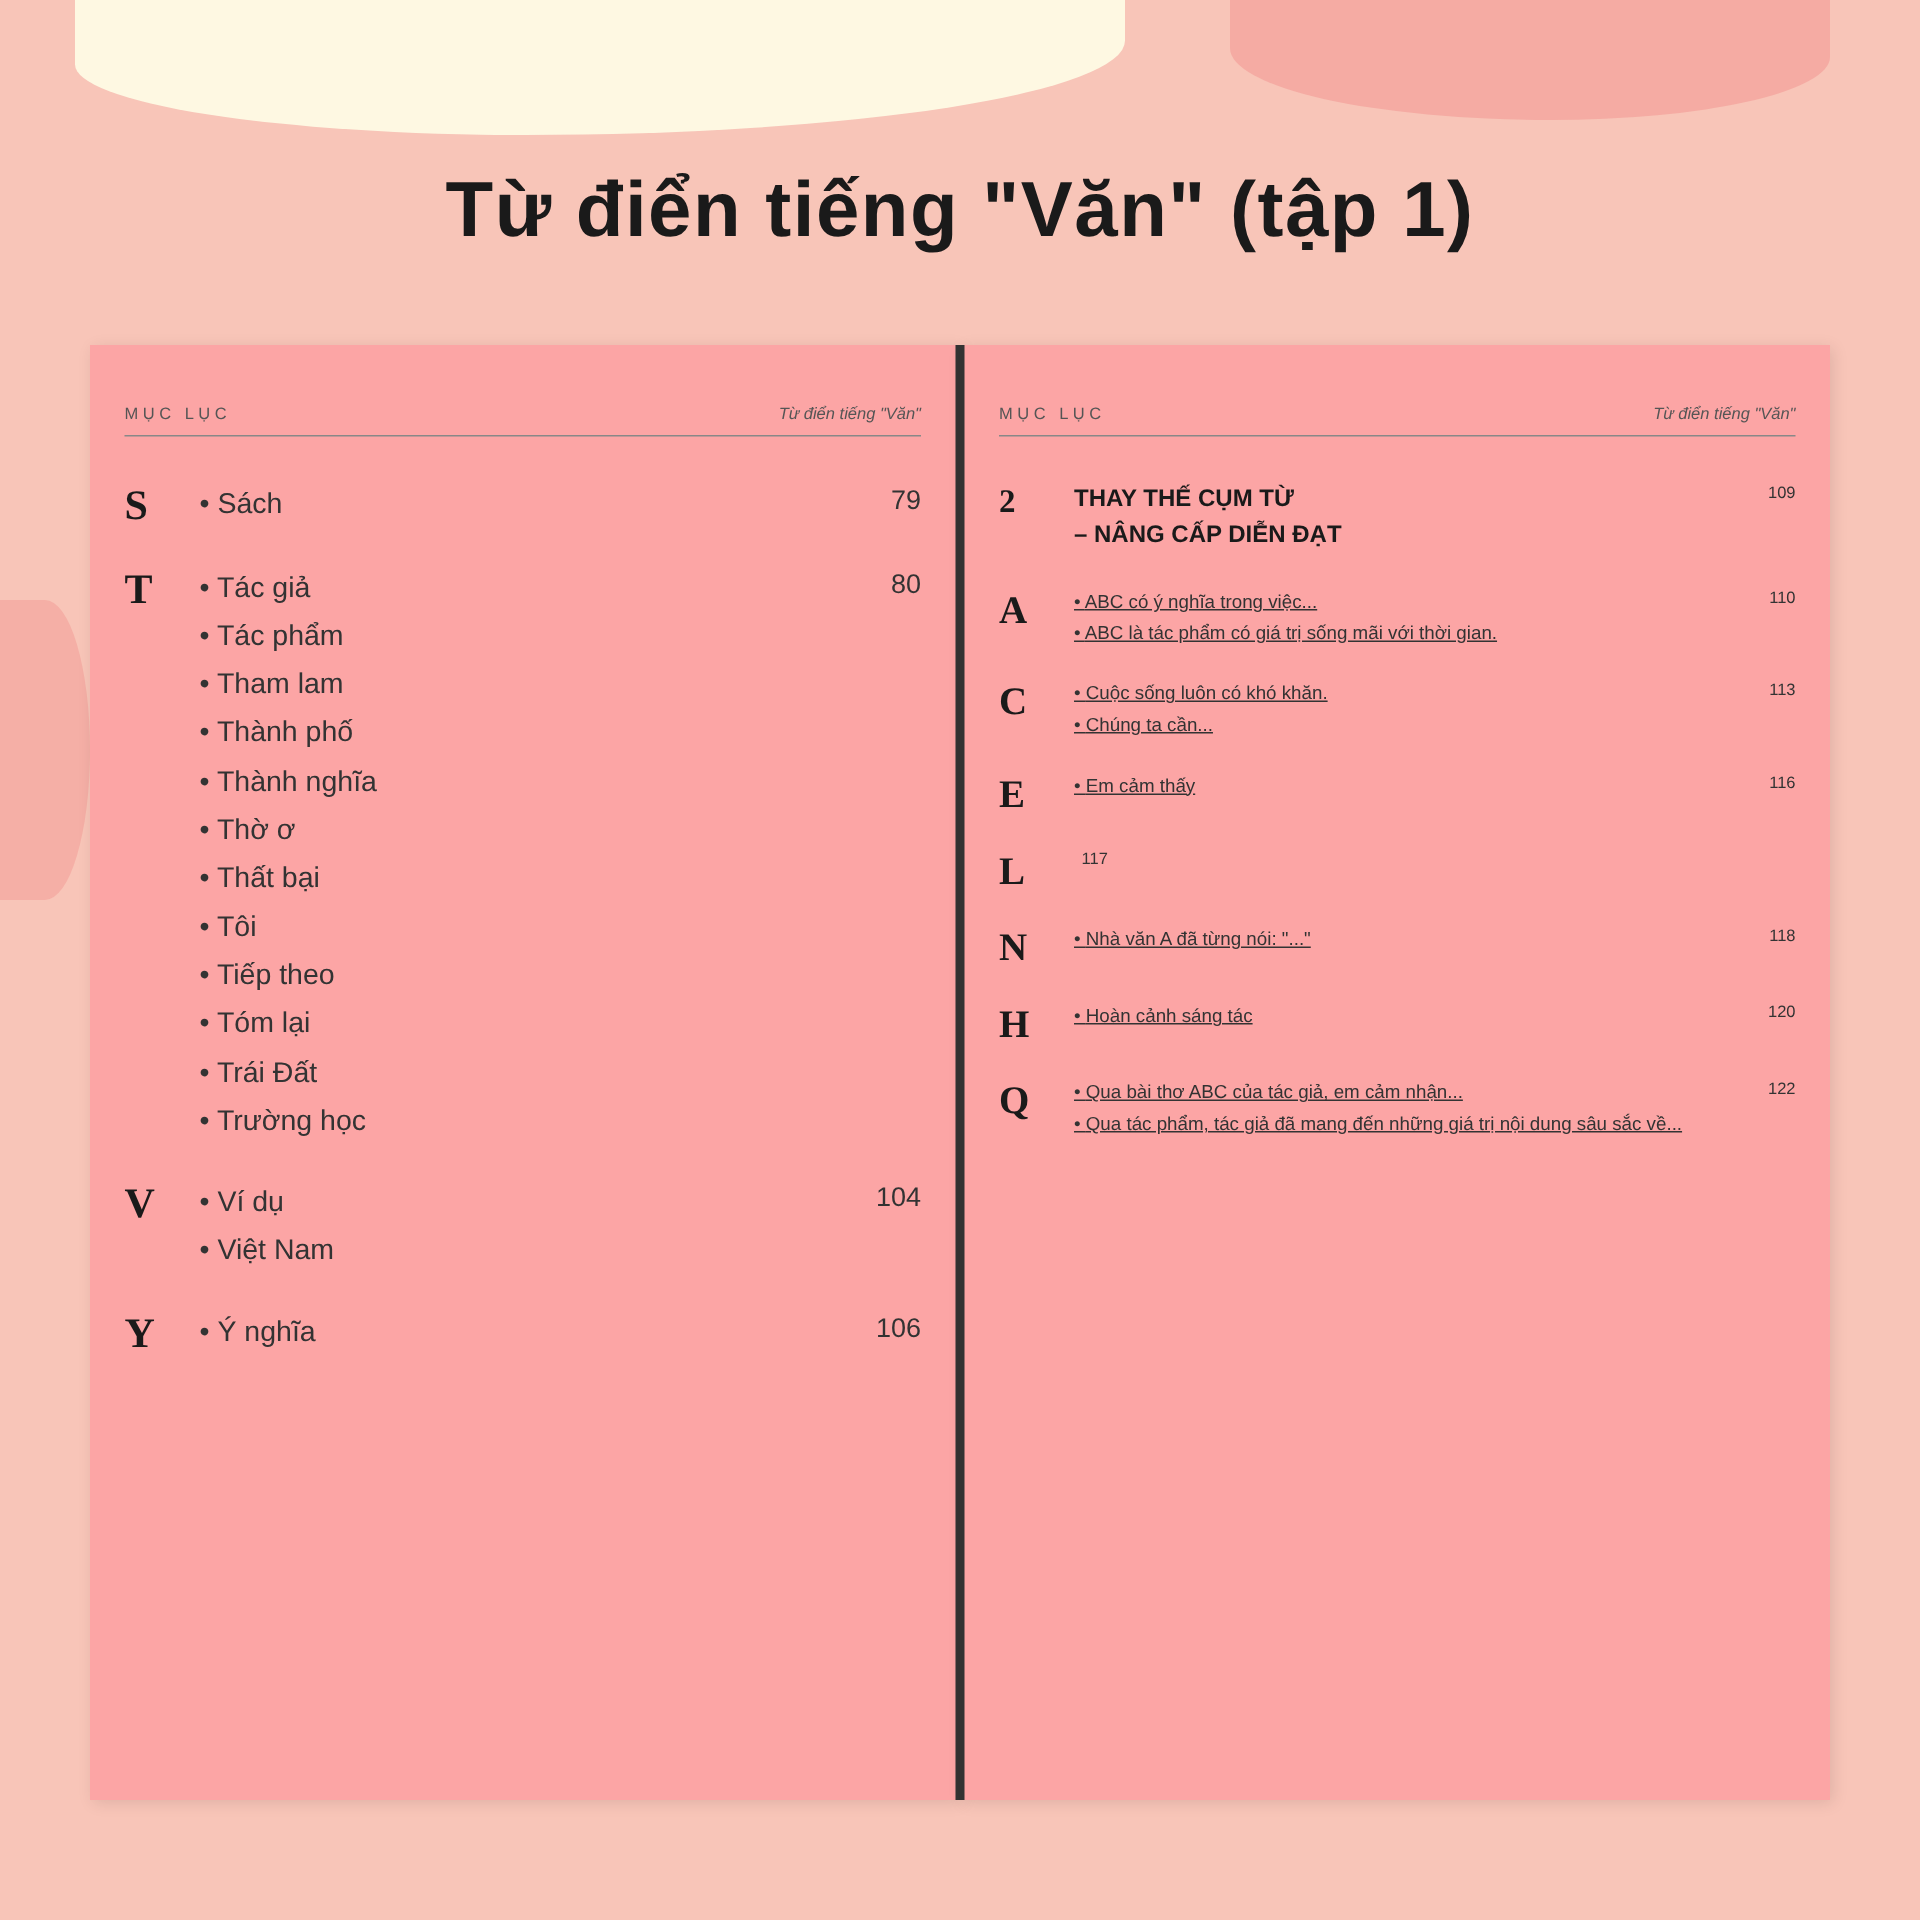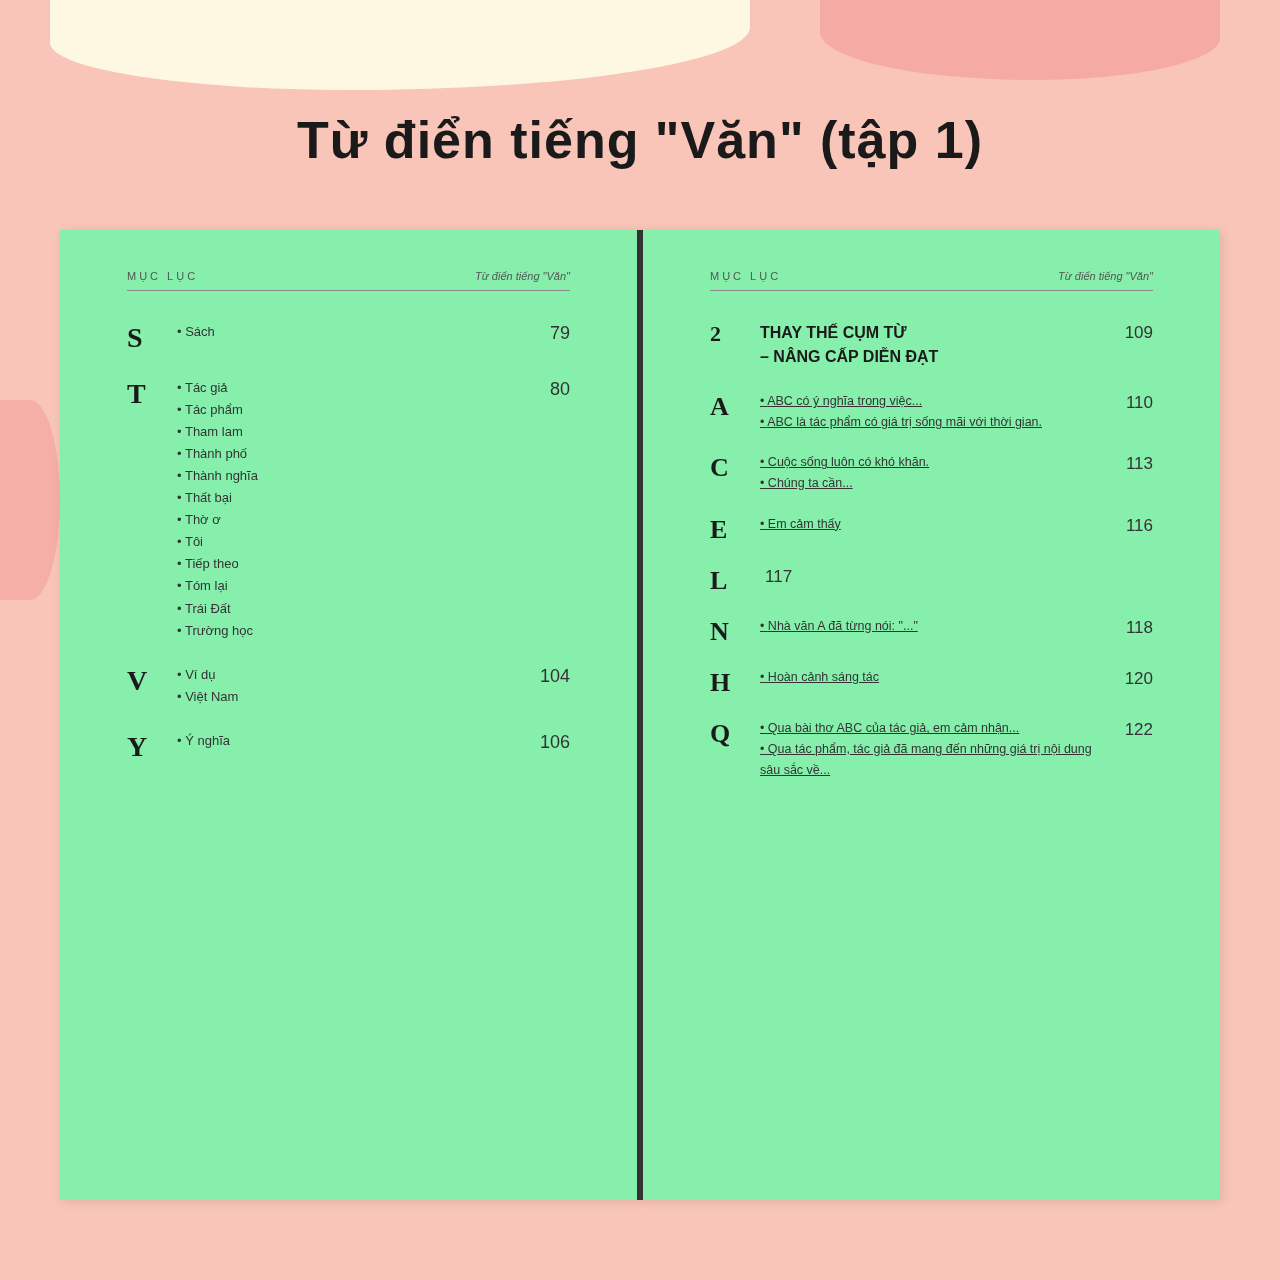--- a/index.html
+++ b/index.html
@@ -80,23 +80,23 @@
       position: absolute;
       top: 230px;
       left: 60px;
       right: 60px;
       bottom: 80px;
       display: flex;
       gap: 0;
     }
 
     .page {
-      background: #86efac;
+      background: #fca5a5;
       flex: 1;
-      padding: 40px 67px;
+      padding: 40px 23px;
       position: relative;
       box-shadow: 2px 2px 10px rgba(0,0,0,0.1);
     }
 
     .page-left {
       border-right: 3px solid #333;
     }
 
     .page-right {
       border-left: 3px solid #333;
@@ -141,21 +141,21 @@
       font-family: Georgia, serif;
       line-height: 1.2;
     }
 
     .toc-items {
       flex: 1;
       padding-left: 10px;
     }
 
     .toc-item {
-      font-size: 13px;
+      font-size: 19px;
       color: #333;
       line-height: 1.7;
       font-family: Arial, sans-serif;
     }
 
     .toc-item::before {
       content: "• ";
     }
 
     .toc-page-num {
@@ -226,21 +226,21 @@
       line-height: 1.65;
       font-family: Arial, sans-serif;
       text-decoration: underline;
     }
 
     .right-item::before {
       content: "• ";
     }
 
     .right-page-num {
-      font-size: 17px;
+      font-size: 11px;
       color: #333;
       padding-left: 15px;
       font-family: Arial, sans-serif;
       white-space: nowrap;
       align-self: flex-start;
       margin-top: 2px;
     }
   </style>
 </head>
 <body>
@@ -273,22 +273,22 @@
     </div>
 
     <div class="toc-entry">
       <div class="toc-letter">T</div>
       <div class="toc-items">
         <div class="toc-item">Tác giả</div>
         <div class="toc-item">Tác phẩm</div>
         <div class="toc-item">Tham lam</div>
         <div class="toc-item">Thành phố</div>
         <div class="toc-item">Thành nghĩa</div>
+        <div class="toc-item">Thờ ơ</div>
         <div class="toc-item">Thất bại</div>
-        <div class="toc-item">Thờ ơ</div>
         <div class="toc-item">Tôi</div>
         <div class="toc-item">Tiếp theo</div>
         <div class="toc-item">Tóm lại</div>
         <div class="toc-item">Trái Đất</div>
         <div class="toc-item">Trường học</div>
       </div>
       <div class="toc-page-num">80</div>
     </div>
 
     <div class="toc-entry">

